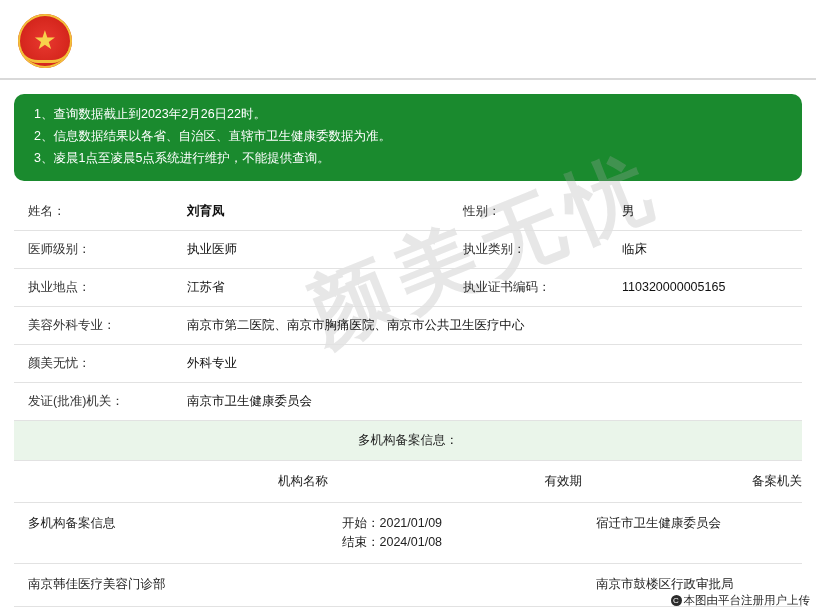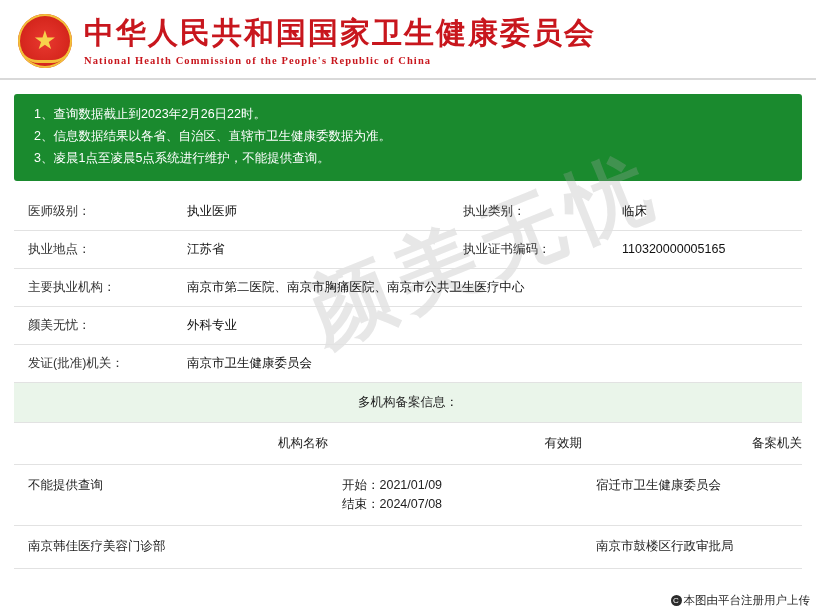--- a/index.html
+++ b/index.html
@@ -80,21 +80,21 @@
   }
 
   
   .notice {
     margin: 14px 14px 0 14px;
     background: #1a8a2e;
     color: #ffffff;
     padding: 10px 14px 11px 20px;
     font-size: 12.5px;
     line-height: 1.75;
-    border-radius: 3px;
+    border-radius: 10px;
   }
   .notice div {
     white-space: nowrap;
   }
 
   
   .info-table {
     margin: 12px 14px 0 14px;
     border-collapse: collapse;
     width: calc(100% - 28px);
@@ -197,49 +197,51 @@
 </head>
 <body>
 
 <div class="watermark">颜美无忧</div>
 
 <div class="header">
   <div class="emblem">
     <span class="star">★</span>
     <span class="wheat"></span>
   </div>
-  <div class="title-block">
-    <div class="title-cn">中华人民共和国国家卫生健康委员会</div>
-    <div class="title-en">National Health Commission of the People's Republic of China</div>
-  </div>
 </div>
 <div class="header-rule"></div>
 
 <div class="notice">
   <div>1、查询数据截止到2023年2月26日22时。</div>
   <div>2、信息数据结果以各省、自治区、直辖市卫生健康委数据为准。</div>
   <div>3、凌晨1点至凌晨5点系统进行维护，不能提供查询。</div>
 </div>
 
 <table class="info-table">
   <tbody>
     <tr>
+      <td class="lbl">姓名：</td>
+      <td class="val val-name">刘育凤</td>
+      <td class="lbl2">性别：</td>
+      <td class="val2">男</td>
+    </tr>
+    <tr>
       <td class="lbl">医师级别：</td>
       <td class="val">执业医师</td>
       <td class="lbl2">执业类别：</td>
       <td class="val2">临床</td>
     </tr>
     <tr>
       <td class="lbl">执业地点：</td>
       <td class="val">江苏省</td>
       <td class="lbl2">执业证书编码：</td>
       <td class="val2">110320000005165</td>
     </tr>
     <tr>
-      <td class="lbl">主要执业机构：</td>
+      <td class="lbl">美容外科专业：</td>
       <td class="val" colspan="3">南京市第二医院、南京市胸痛医院、南京市公共卫生医疗中心</td>
     </tr>
     <tr>
       <td class="lbl">颜美无忧：</td>
       <td class="val" colspan="3">外科专业</td>
     </tr>
     <tr>
       <td class="lbl">发证(批准)机关：</td>
       <td class="val" colspan="3">南京市卫生健康委员会</td>
     </tr>
@@ -251,24 +253,24 @@
 <table class="rec-table">
   <thead>
     <tr>
       <th class="col-name">机构名称</th>
       <th class="col-period">有效期</th>
       <th class="col-org">备案机关</th>
     </tr>
   </thead>
   <tbody>
     <tr>
-      <td>不能提供查询</td>
+      <td>多机构备案信息</td>
       <td>
         <div>开始：2021/01/09</div>
-        <div>结束：2024/07/08</div>
+        <div>结束：2024/01/08</div>
       </td>
       <td>宿迁市卫生健康委员会</td>
     </tr>
     <tr>
       <td>南京韩佳医疗美容门诊部</td>
       <td>
         
         
       </td>
       <td>南京市鼓楼区行政审批局</td>

